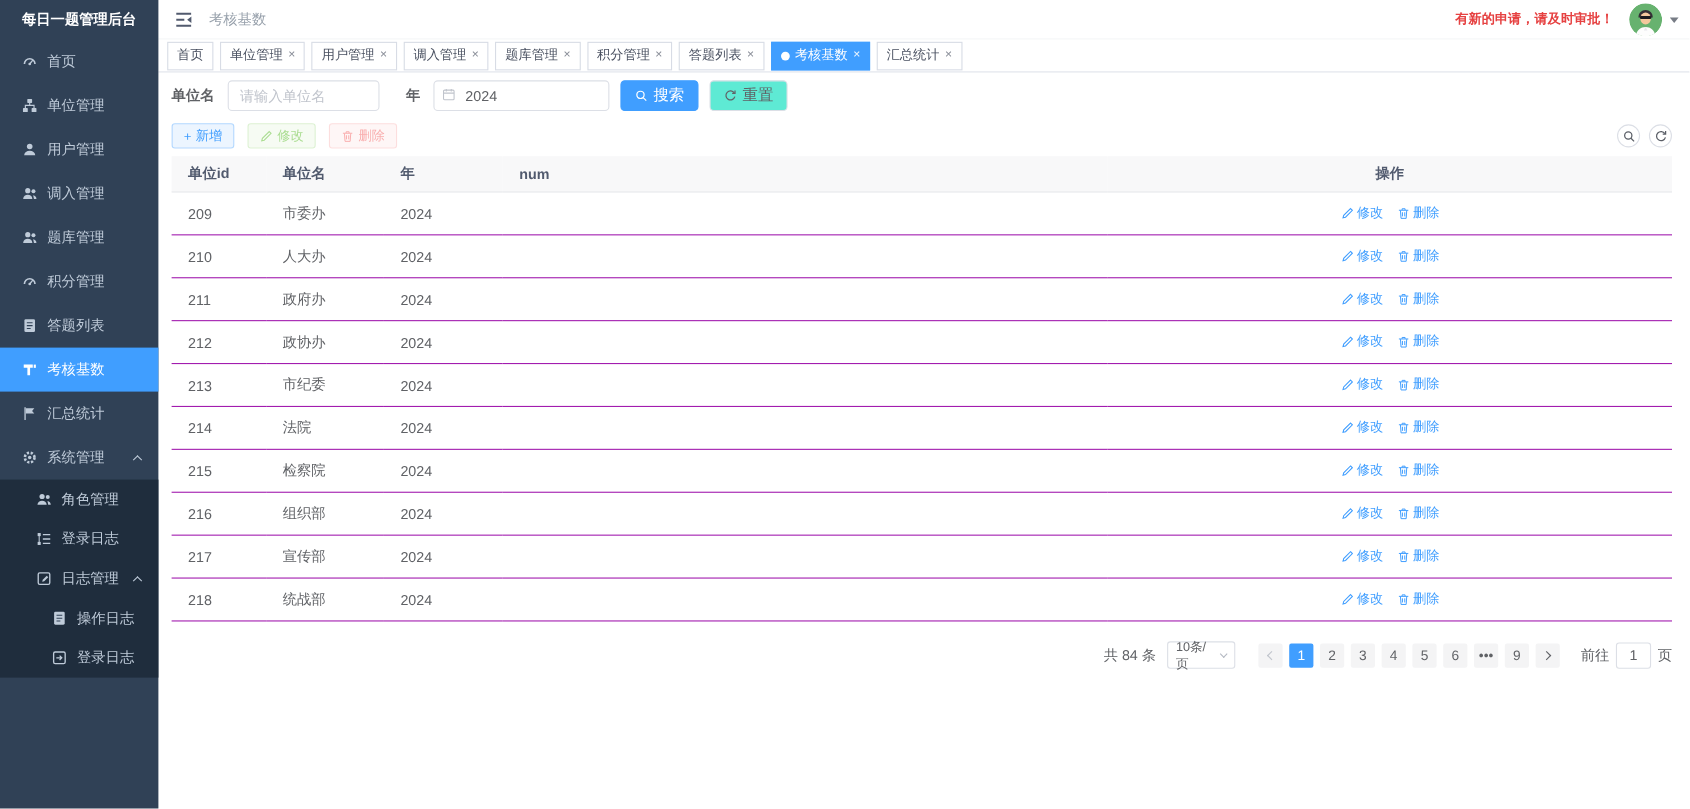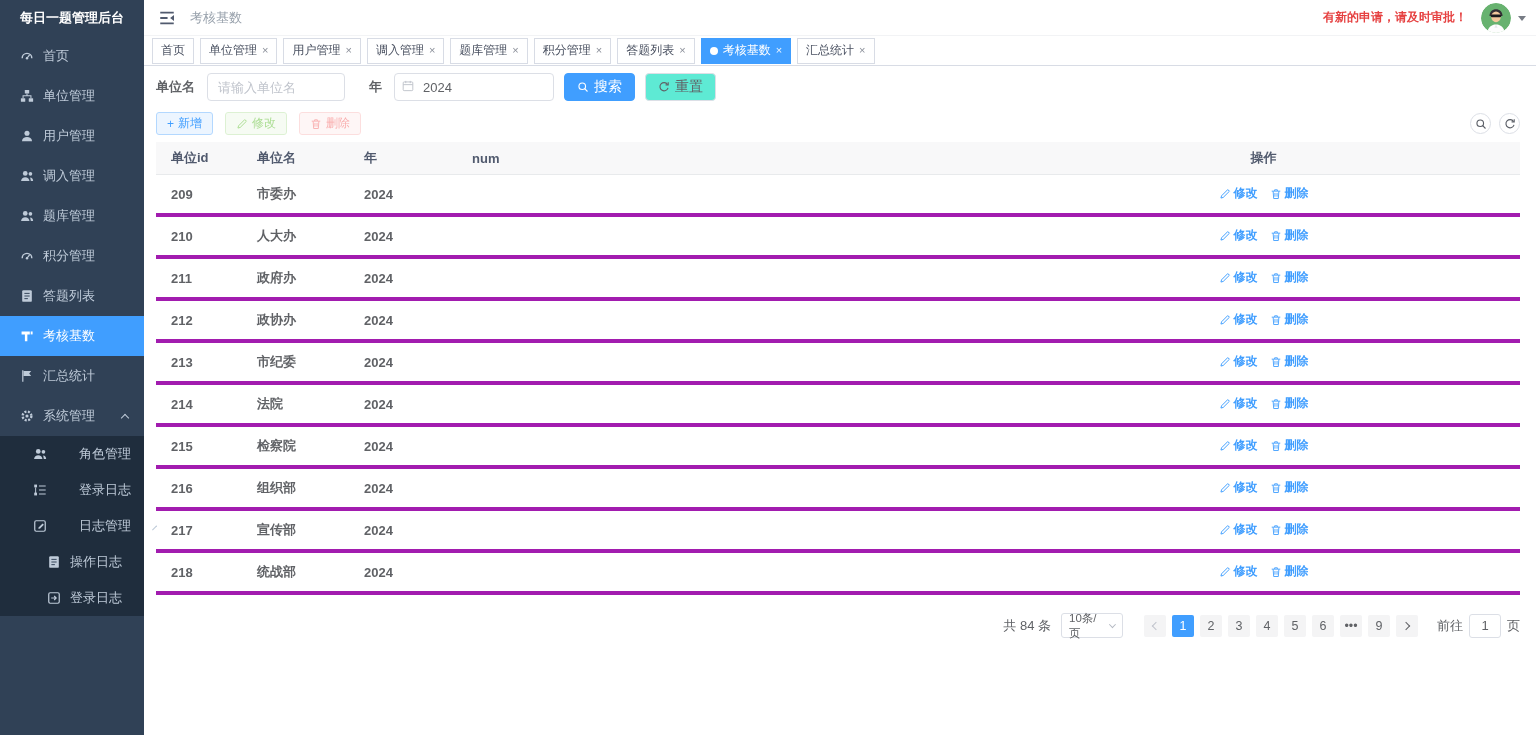--- a/index.html
+++ b/index.html
@@ -9,21 +9,21 @@
   .si { width:12px; height:12px; flex:0 0 auto; }
 
   
   .sidebar { position:absolute; left:0; top:0; bottom:0; width:144px; background:#304156; z-index:5; }
   .sb-title { height:36px; line-height:36px; text-align:center; color:#fff; font-weight:bold; font-size:13px; }
   .menu-item { display:flex; align-items:center; height:40px; padding-left:20px; padding-right:8px;
     color:#bfcbd9; font-size:13px; cursor:pointer; white-space:nowrap; }
   .menu-item .mi { margin-right:9px; }
   .menu-item.active { background:#409eff; color:#fff; }
   .submenu-wrap { background:#1f2d3d; }
-  .menu-item.l1 { padding-left:33px; height:36px;gap:23px; }
+  .menu-item.l1 { padding-left:33px; height:36px; }
   .menu-item.l2 { padding-left:47px; height:36px; }
   .chev-up { width:6px; height:6px; border-right:1.4px solid #bfcbd9; border-bottom:1.4px solid #bfcbd9;
     transform:rotate(-135deg); margin-left:auto; margin-right:8px; margin-top:3px; }
 
   
   .main { margin-left:144px; height:735px; display:flex; flex-direction:column; background:#fff; }
 
   .navbar { height:36px; display:flex; align-items:center; padding:0 10px 0 14px; background:#fff;
     border-bottom:1px solid #f2f3f5; }
   .fold-btn { width:18px; height:18px; color:#515a6e; cursor:pointer; }
@@ -68,21 +68,21 @@
   .btn-edit { color:#67c23a; background:#f0f9eb; border:1px solid #c2e7b0; opacity:.55; margin-left:12px; }
   .btn-del { color:#f56c6c; background:#fef0f0; border:1px solid #fbc4c4; opacity:.55; margin-left:12px; }
   .tool-right { margin-left:auto; display:flex; gap:8px; }
   .cbtn { width:21px; height:21px; border-radius:50%; border:1px solid #dcdfe6; background:#fff;
     display:flex; align-items:center; justify-content:center; color:#5a5e66; cursor:pointer; }
 
   
   table { width:100%; border-collapse:collapse; margin-top:7px; font-size:13px; table-layout:fixed; }
   th { background:#f8f8f9; color:#515a6e; font-weight:600; text-align:left; padding:7px 15px;
     border-bottom:1px solid #e8eaec; font-size:13px; }
-  td { padding:10px 15px; border-bottom:4px solid #a21caf; color:#606266;font-weight:bold; }
+  td { padding:10px 15px; border-bottom:1px solid #a21caf; color:#606266; }
   th.op, td.op { text-align:center; }
   .lnk { color:#409eff; font-size:12px; text-decoration:none; display:inline-flex; align-items:center;
     gap:3px; margin:0 6px; cursor:pointer; }
 
   
   .pager { display:flex; align-items:center; justify-content:flex-end; margin-top:18px; color:#606266; }
   .pg-total { font-size:13px; margin-right:10px; }
   .pg-size { width:62px; height:25px; border:1px solid #dcdfe6; border-radius:3px; display:flex;
     align-items:center; padding:0 7px; font-size:11.5px; color:#606266; gap:5px; cursor:pointer; margin-right:18px; }
   .chev-dn { width:5px; height:5px; border-right:1.3px solid #b4b9c2; border-bottom:1.3px solid #b4b9c2;

